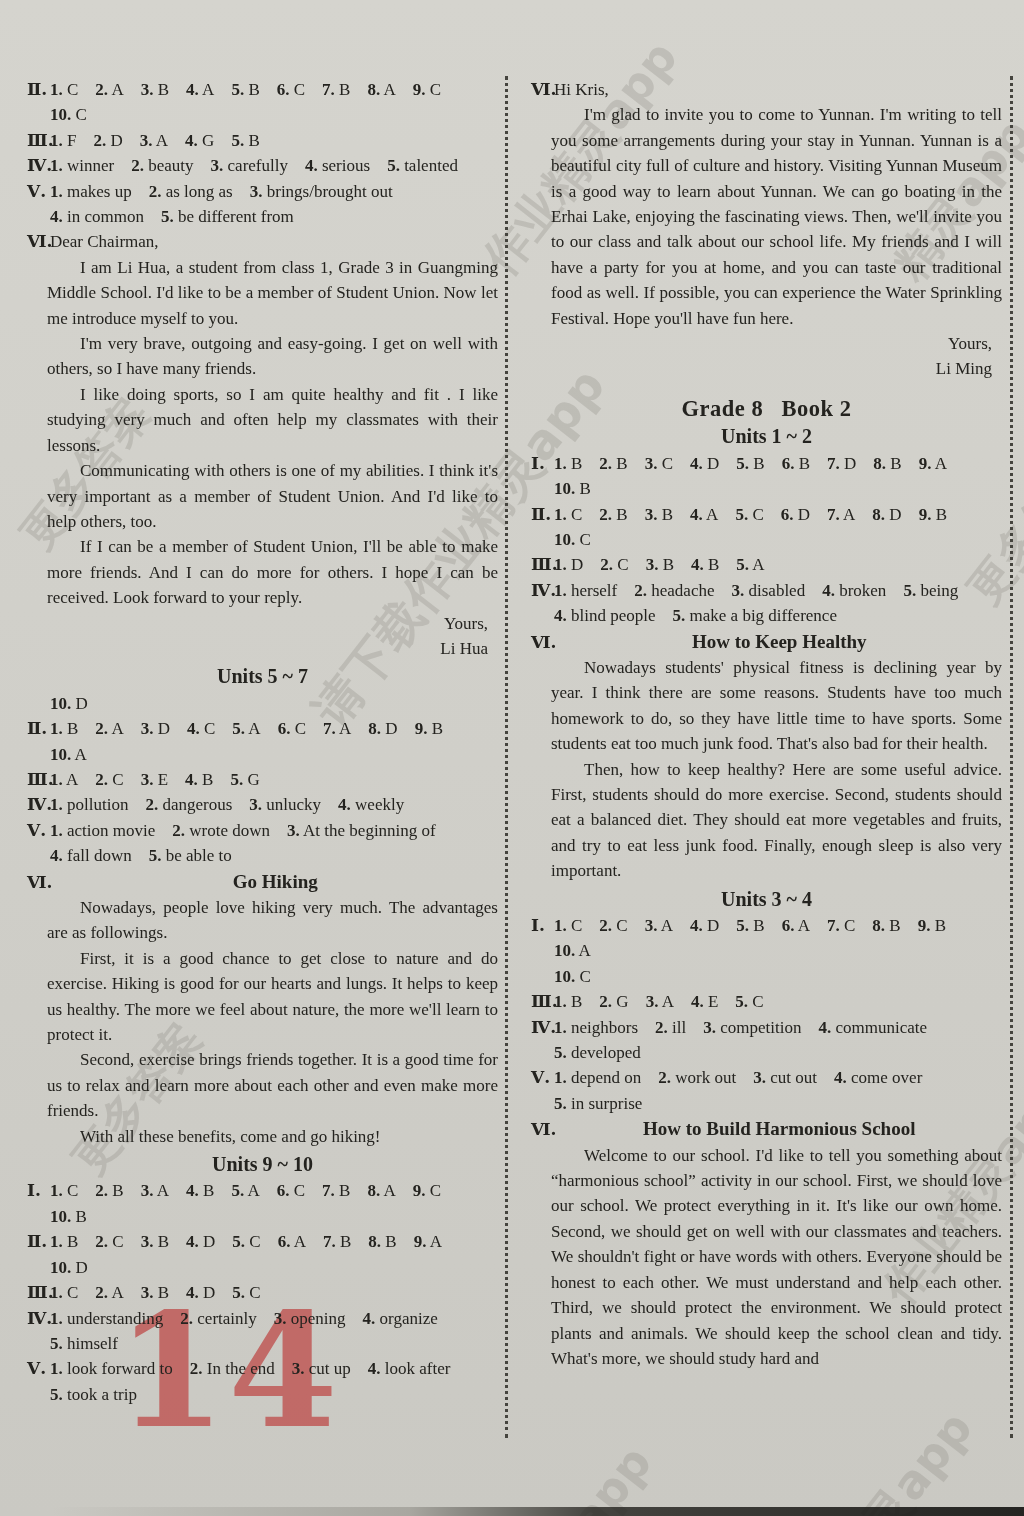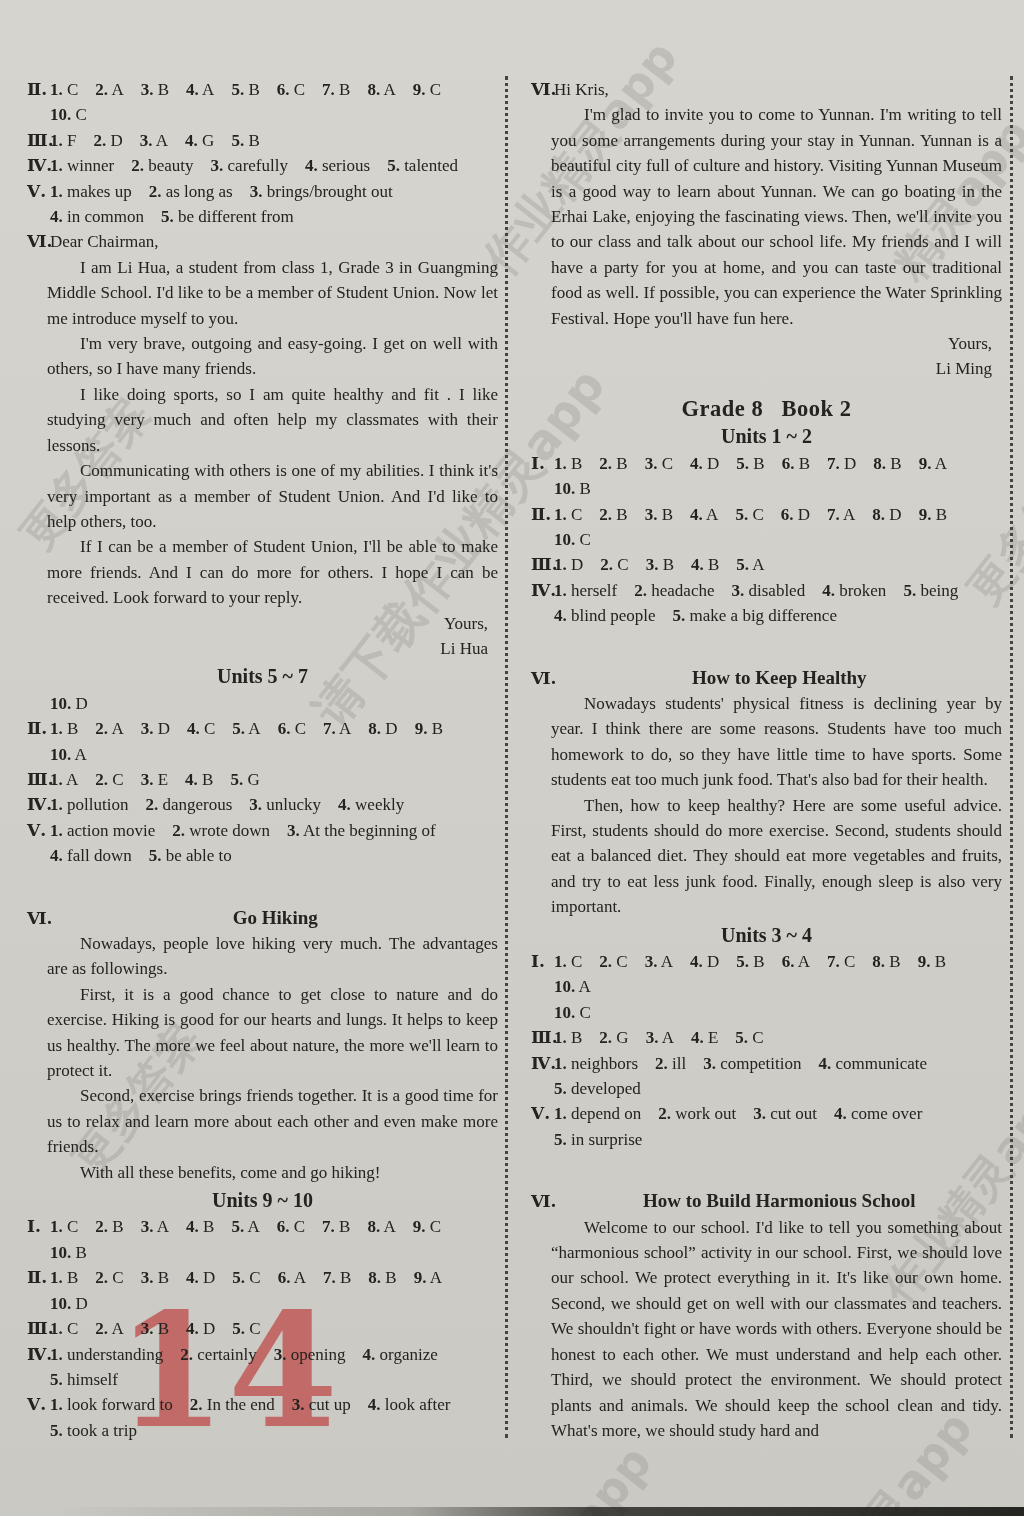--- a/index.html
+++ b/index.html
@@ -17,21 +17,21 @@
   .label{display:inline-block;width:23px;margin-left:-23px;font-weight:bold;
          font-family:"DejaVu Serif","DejaVu Sans",serif;}
   .item{margin-right:17px;white-space:nowrap;}
   .item b{font-weight:bold;}
 
   .heading{text-align:center;font-weight:bold;font-size:20px;margin:3px 0 1px;}
   .heading-lg{text-align:center;font-weight:bold;font-size:22.5px;white-space:pre;margin:14px 0 2px;letter-spacing:.5px;}
 
   .essay-head{display:flex;align-items:baseline;}
   .essay-head .label{width:auto;margin-left:0;}
-  .essay-title{flex:1;text-align:center;font-weight:bold;font-size:19px;margin-top:36px;}
+  .essay-title{flex:1;text-align:center;font-weight:bold;font-size:19px;}
 
   .para{margin-left:20px;text-indent:33px;text-align:justify;}
   .closing{text-align:right;padding-right:10px;}
 
   .divider{position:absolute;top:76px;width:0;height:1362px;border-left:3px dotted #45443e;z-index:1;}
   #divider-mid{left:505px;}
   #divider-right{left:1010px;}
 
   .page-number{
     position:absolute;left:116px;top:1292px;z-index:1;

